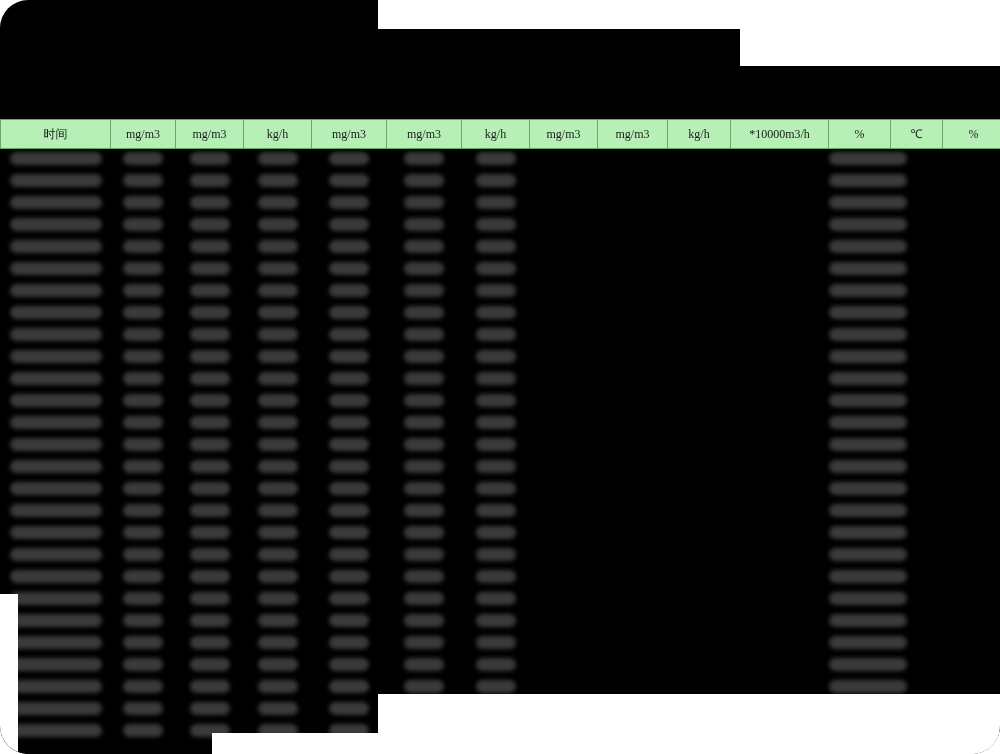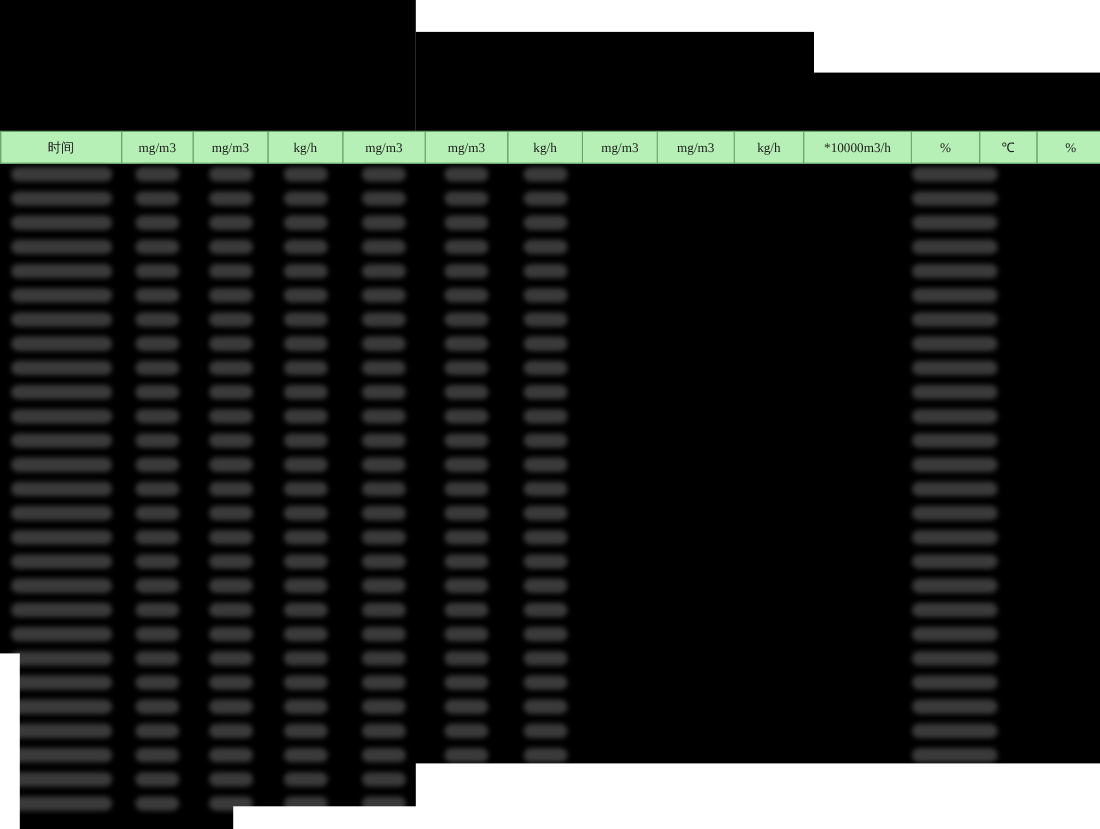--- a/index.html
+++ b/index.html
@@ -7,20 +7,21 @@
     padding: 0;
     background: #ffffff;
   }
   #page {
     position: relative;
     width: 1000px;
     height: 754px;
     background: #ffffff;
     font-family: "Liberation Sans", sans-serif;
     overflow: hidden;
+    border-radius: 28px;
   }
   
   .mask {
     position: absolute;
     background: #000000;
   }
   
   .table-wrap {
     position: absolute;
     left: 0px;

